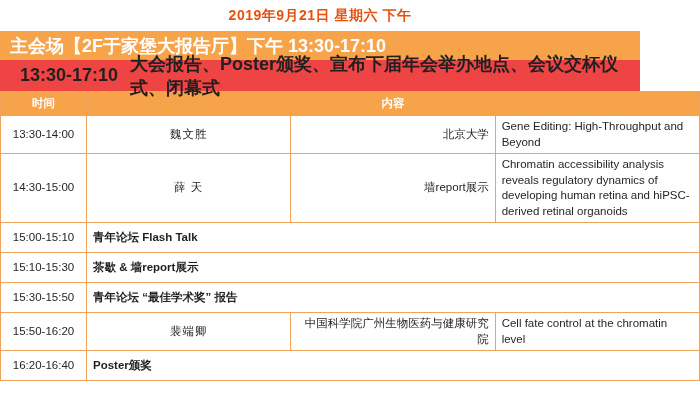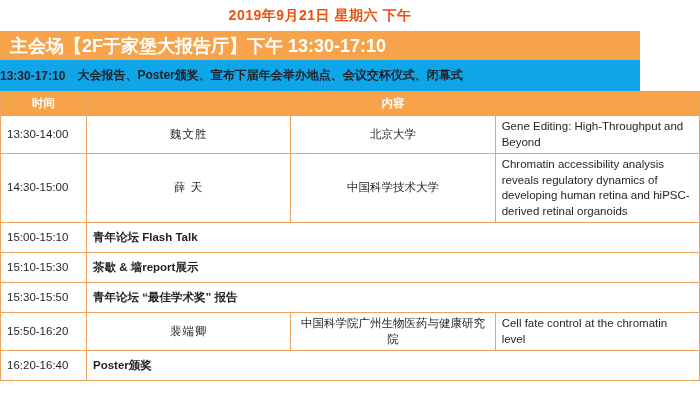--- a/index.html
+++ b/index.html
@@ -33,28 +33,28 @@
     color: #ffffff;
     font-weight: bold;
     font-size: 18px;
     padding: 7px 0 7px 10px;
     box-sizing: border-box;
     height: 29px;
     display: flex;
     align-items: center;
   }
   .session-bar {
-    background: #0ea5e9;
+    background: #ef4444;
     color: #231f20;
     font-weight: bold;
-    font-size: 12px;
+    font-size: 18px;
     height: 31px;
     display: flex;
     align-items: center;
-    padding-left: 0;
+    padding-left: 20px;
     box-sizing: border-box;
   }
   .session-bar .time {
     margin-right: 12px;
   }
   table.sched {
     border-collapse: collapse;
     width: 700px;
     table-layout: fixed;
   }
@@ -71,23 +71,23 @@
     color: #ffffff;
     font-weight: bold;
     font-size: 12.5px;
     height: 24px;
     padding: 2px 6px;
   }
   .col-time { width: 86px; text-align: center; }
   .col-speaker { width: 78px; text-align: center; }
   .col-affil { width: 218px; text-align: left; }
   .col-content { width: 318px; text-align: left; }
-  td.time-cell { text-align: left; color: #231f20; }
+  td.time-cell { text-align: center; color: #231f20; }
   td.speaker-cell { text-align: center; letter-spacing: 1px; border-radius: 9px; }
-  td.affil-cell { text-align: center; }
+  td.affil-cell { text-align: right; }
   td.content-cell { text-align: left; }
   tr.row-h30 td { height: 30px; }
   tr.row-h38 td { height: 38px; }
   td.merged-center {
     text-align: left;
     font-weight: bold;
     font-size: 12px;
   }
   .nowrap { white-space: nowrap; }
 </style>
@@ -118,21 +118,21 @@
         <td class="col-time time-cell">13:30-14:00</td>
         <td class="col-speaker speaker-cell">魏文胜</td>
         <td class="col-affil affil-cell">北京大学</td>
         <td class="col-content content-cell">Gene Editing: High-Throughput and Beyond</td>
       </tr>
 
 
       <tr class="row-h38">
         <td class="col-time time-cell">14:30-15:00</td>
         <td class="col-speaker speaker-cell">薛 天</td>
-        <td class="col-affil affil-cell">中国科学技术大学</td>
+        <td class="col-affil affil-cell">墙report展示</td>
         <td class="col-content content-cell">Chromatin accessibility analysis reveals regulatory dynamics of developing human retina and hiPSC-derived retinal organoids</td>
       </tr>
 
       <tr class="row-h30">
         <td class="col-time time-cell">15:00-15:10</td>
         <td colspan="3" class="merged-center">青年论坛 Flash Talk</td>
       </tr>
 
       <tr class="row-h30">
         <td class="col-time time-cell">15:10-15:30</td>

